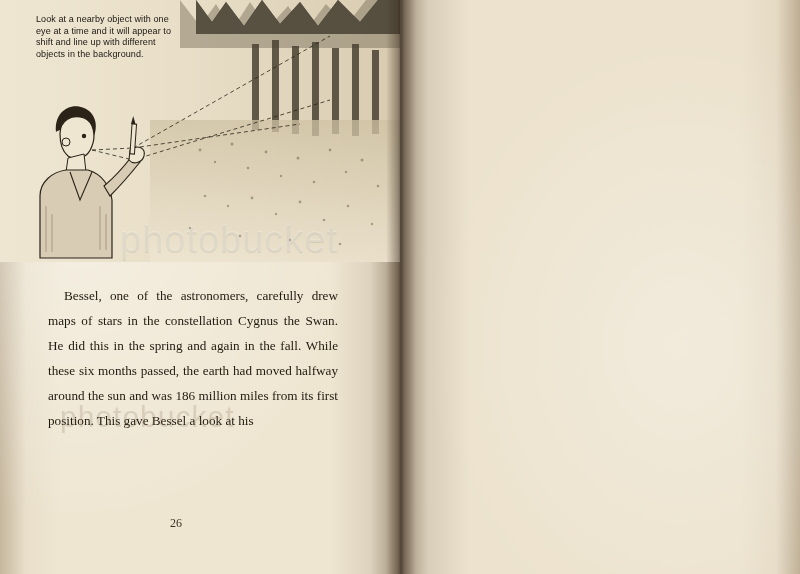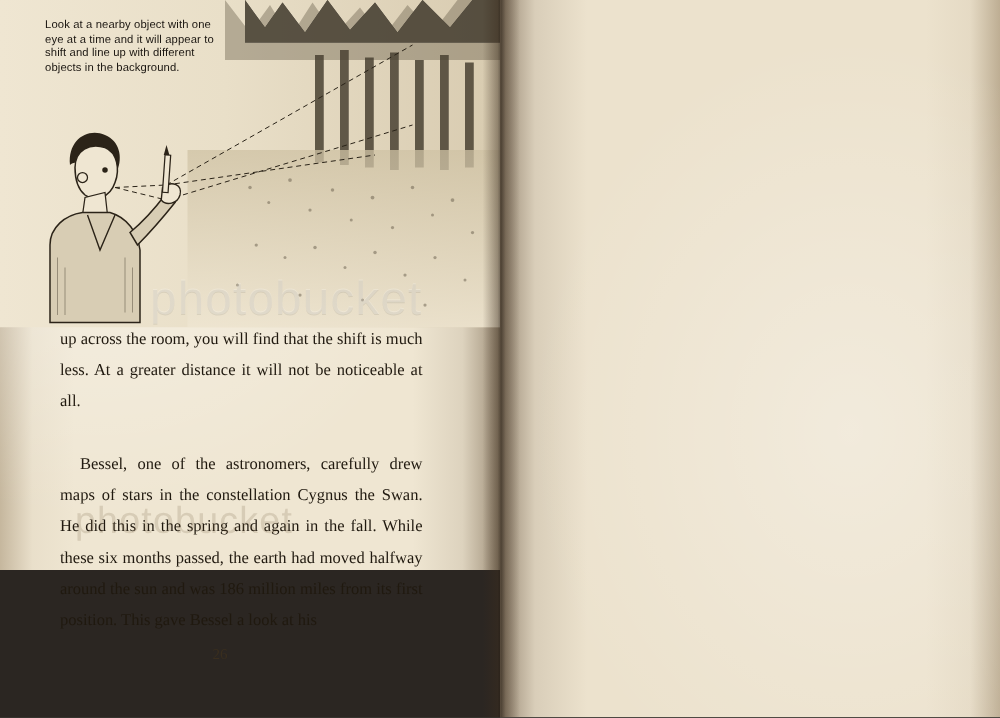--- a/index.html
+++ b/index.html
@@ -17,21 +17,21 @@
     position: relative;
     width: 800px;
     height: 574px;
     background: #2b2622;
     overflow: hidden;
   }
   
   .page-left {
     position: absolute;
     left: 0; top: 0;
-    width: 400px; height: 456px;
+    width: 400px; height: 574px;
     background: #efe6d2;
     background-image:
       radial-gradient(ellipse at 20% 40%, rgba(255,255,255,0.35), rgba(0,0,0,0) 60%),
       linear-gradient(to right, rgba(120,95,60,0.35) 0px, rgba(120,95,60,0.05) 26px, rgba(0,0,0,0) 60px),
       linear-gradient(to left, rgba(90,70,45,0.55) 0px, rgba(90,70,45,0.12) 30px, rgba(0,0,0,0) 70px),
       linear-gradient(to bottom, rgba(150,120,80,0.25), rgba(0,0,0,0) 18%);
   }
   .page-right {
     position: absolute;
     left: 400px; top: 0;
@@ -232,21 +232,20 @@
               <path d="M52 214 L52 252"></path>
             <path d="M100 206 L100 250"></path>
               <path d="M106 214 L106 250"></path>
           </g>
         </g>
       </svg>
       <div class="caption">Look at a nearby object with one eye at a time and it will appear to shift and line up with different objects in the background.</div>
     </div>
 
     <div class="col col-left">
-      <p>up across the room, you will find that the shift is much less. At a greater distance it will not be noticeable at all.</p>
       <p class="indent">Bessel, one of the astronomers, carefully drew maps of stars in the constellation Cygnus the Swan. He did this in the spring and again in the fall. While these six months passed, the earth had moved halfway around the sun and was 186 million miles from its first position. This gave Bessel a look at his</p>
     </div>
     <div class="folio folio-left">26</div>
   </div>
 
   <div class="page-right">
 
     
 
     

